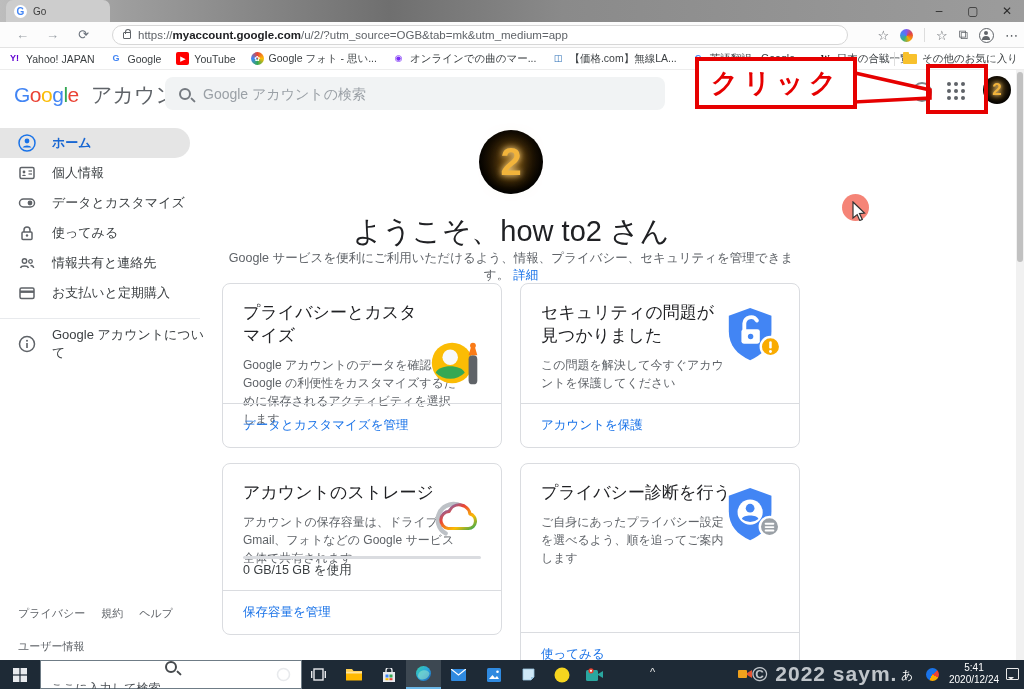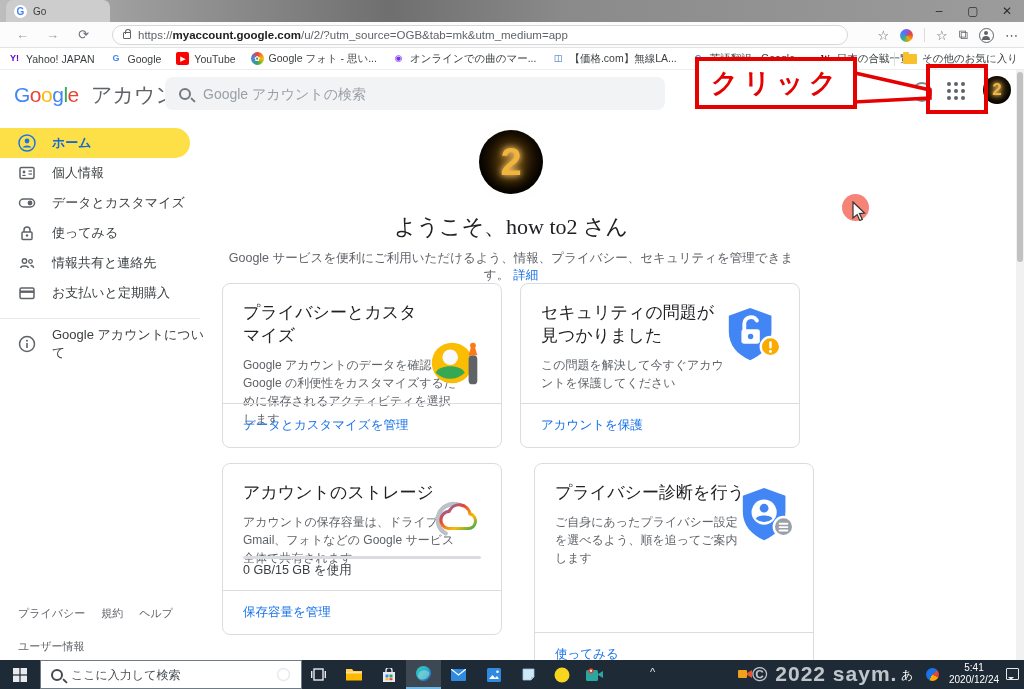--- a/index.html
+++ b/index.html
@@ -66,41 +66,41 @@
   .apps-grid i { width:4px; height:4px; border-radius:50%; background:#5f6368; }
   .gavatar { position:absolute; left:983px; top:76px; width:28px; height:28px; border-radius:50%;
     background:radial-gradient(circle at 50% 45%, #3a2a10 0%, #000 75%); color:#f2b43b; font-weight:bold;
     font-size:17px; text-align:center; line-height:28px; text-shadow:0 0 4px #ffda8a,0 0 8px #c98a1e; }
 
   
   .sidebar { position:absolute; left:0; top:116px; width:210px; height:544px; background:#fff; }
   .side-item { height:30px; display:flex; align-items:center; gap:16px; padding-left:18px;
     font-size:13px; color:#3c4043; margin-top:0; }
   .side-item.first { margin-top:12px; }
-  .side-item.active { background:#fde047; color:#1967d2; border-radius:0 16px 16px 0; width:190px; font-weight:bold; }
+  .side-item.active { background:#e5e5e5; color:#1967d2; border-radius:0 16px 16px 0; width:190px; font-weight:bold; }
   .side-item svg { flex:0 0 auto; }
   .side-div { border-top:1px solid #e8eaed; margin:10px 0; width:200px; }
   .side-foot { position:absolute; left:18px; top:490px; display:flex; gap:16px; font-size:11px; color:#5f6368; }
   .side-user { position:absolute; left:18px; top:523px; font-size:11px; color:#5f6368; }
 
   
   .main { position:absolute; left:210px; top:116px; width:806px; height:544px; background:#fff; }
   .content { position:absolute; left:12px; top:0; width:578px; }
   .big-avatar { position:absolute; left:257px; top:14px; width:64px; height:64px; border-radius:50%;
     background:radial-gradient(circle at 50% 45%, #40290c 0%, #000 72%); color:#f2b43b; font-weight:bold;
     font-size:38px; text-align:center; line-height:64px;
     text-shadow:0 0 6px #ffd98c,0 0 14px #d2931f,0 0 22px #9c6a10; }
-  .welcome { position:absolute; left:0; top:96px; width:578px; text-align:center; font-size:22px; color:#202124;font-family:Liberation Serif, serif; }
+  .welcome { position:absolute; left:0; top:96px; width:578px; text-align:center; font-size:29px; color:#202124; }
   .subtitle { position:absolute; left:0; top:134px; width:578px; text-align:center; font-size:12.5px; color:#5f6368; }
   .subtitle a { color:#1a73e8; text-decoration:none; margin-left:4px; }
   .card { position:absolute; width:280px; background:#fff; border:1px solid #dadce0; border-radius:8px; }
   .card1 { left:0;  top:167px; height:165px; }
   .card2 { left:298px; top:167px; height:165px; }
   .card3 { left:0;  top:347px; height:172px; }
-  .card4 { left:312px; top:347px; height:214px; }
+  .card4 { left:298px; top:347px; height:214px; }
   .card-title { font-size:17px; color:#202124; line-height:1.35; padding:18px 0 0 20px; width:215px; }
   .card-body { font-size:12px; color:#5f6368; line-height:1.5; padding:8px 0 0 20px; }
   .card-foot { position:absolute; left:0; right:0; bottom:0; height:44px; border-top:1px solid #dadce0;
     display:flex; align-items:center; padding-left:20px; }
   .card-foot a { font-size:12.5px; color:#1a73e8; text-decoration:none; }
   .card-icon { position:absolute; }
   .storage-bar { position:absolute; left:20px; right:20px; top:92px; height:3px; background:#dadce0; border-radius:2px; }
   .storage-text { position:absolute; left:20px; top:98px; font-size:12.5px; color:#3c4043; }
 
   
@@ -112,21 +112,21 @@
   .callout { position:absolute; left:695px; top:57px; width:162px; height:52px; background:#fff;
     border:4px solid #e60000; display:flex; align-items:center; justify-content:center; }
   .callout span { color:#e60000; font-size:27px; font-weight:bold; letter-spacing:5px; }
   .click-dot { position:absolute; left:842px; top:194px; width:27px; height:27px; border-radius:50%;
     background:#f4796b; opacity:.92; }
 
   
   .taskbar { position:absolute; left:0; top:660px; width:1024px; height:29px; background:#1e2a36; z-index:60; }
   .start { position:absolute; left:0; top:0; width:40px; height:29px; display:flex; align-items:center; justify-content:center; }
   .tsearch { position:absolute; left:40px; top:0; width:262px; height:29px; background:#fff;
-    border:1px solid #6f7c86; display:flex; align-items:center; gap:8px; padding:0 10px; }
+    border:1px solid #6f7c86; display:flex; align-items:center; gap:8px; padding:0 10px;flex-direction:column; }
   .tsearch .mag { border-color:#45494d; }
   .tsearch .mag:after { background:#45494d; }
   .tsearch input { border:none; outline:none; font-size:12px; color:#3c4043; width:100%; background:transparent;
     font-family:"Liberation Sans",sans-serif; }
   .tsearch input::placeholder { color:#4a4f54; }
   .task-ico { position:absolute; top:0; width:35px; height:29px; display:flex; align-items:center; justify-content:center; }
   .task-ico.edge-active { background:rgba(255,255,255,.14); border-bottom:2px solid #6cb8e8; }
   .tray-caret { position:absolute; left:650px; top:6px; color:#e6e6e6; font-size:11px; }
   .watermark { position:absolute; left:752px; top:2px; font-size:21px; font-weight:bold;
     color:rgba(228,232,235,.82); letter-spacing:1px; white-space:nowrap; }

